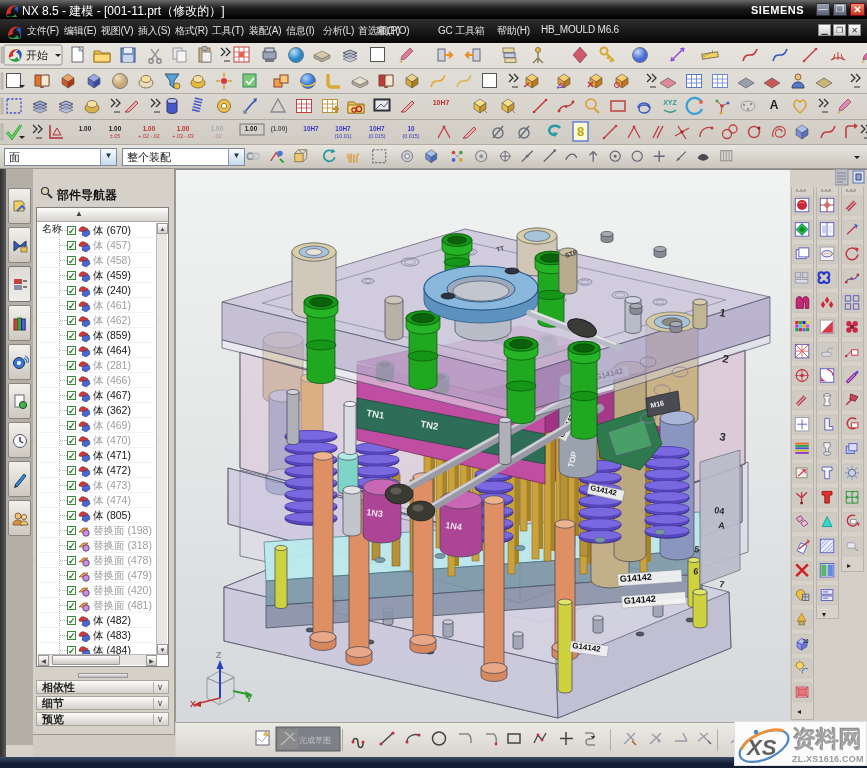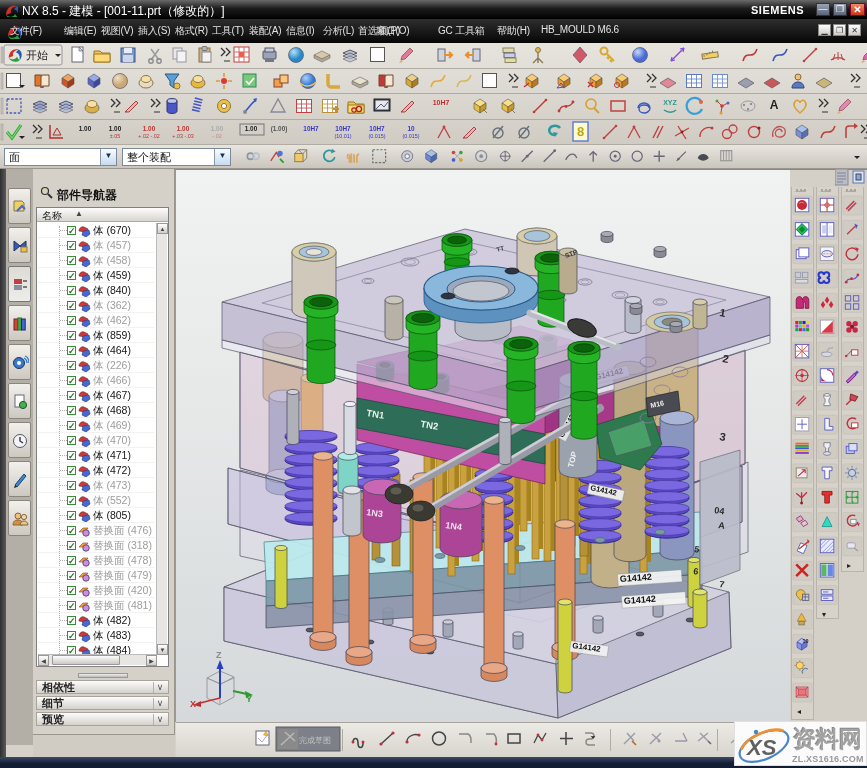--- a/index.html
+++ b/index.html
@@ -48,21 +48,21 @@
     <span class="abs" style="left:816px;top:3px;width:14px;height:13px;background:linear-gradient(#9aa4b4,#5a6478);border:1px solid #333;color:#fff;font-size:9px;text-align:center;line-height:11px">—</span>
     <span class="abs" style="left:833px;top:3px;width:14px;height:13px;background:linear-gradient(#9aa4b4,#5a6478);border:1px solid #333;color:#fff;font-size:9px;text-align:center;line-height:11px">❐</span>
     <span class="abs" style="left:850px;top:3px;width:15px;height:13px;background:linear-gradient(#f08868,#c03818);border:1px solid #802;color:#fff;font-size:10px;text-align:center;line-height:12px;font-weight:bold">✕</span>
   </div>
 <div id="menubar" class="abs">
     <svg class="abs" style="left:5px;top:4px" width="16" height="16">
       <path d="M3 13C3 6 9 2 14 4c-5 1-7 4-6 7z" fill="#d03028"></path>
       <path d="M14 4c4 2 5 8 1 12 1-5-1-8-4-9z" fill="#2858b8"></path>
       <path d="M15 16c-4 3-10 1-12-3 4 3 8 2 9-1z" fill="#28a040"></path>
     </svg>
-    <span class="mi" style="left:10px">文件(F)</span>
+    <span class="mi" style="left:27px">文件(F)</span>
     <span class="mi" style="left:64px">编辑(E)</span>
     <span class="mi" style="left:101px">视图(V)</span>
     <span class="mi" style="left:138px">插入(S)</span>
     <span class="mi" style="left:175px">格式(R)</span>
     <span class="mi" style="left:212px">工具(T)</span>
     <span class="mi" style="left:249px">装配(A)</span>
     <span class="mi" style="left:286px">信息(I)</span>
     <span class="mi" style="left:323px">分析(L)</span>
     <span class="mi" style="left:358px">首选项(P)</span>
     <span class="mi" style="left:376px">窗口(O)</span>
@@ -647,21 +647,21 @@
       <path d="M4 16V7a3 3 0 0 1 3-3h8" stroke="#c04040" stroke-width="1.6" fill="none"></path>
       <path d="M12 1l4 3-4 3z" fill="#c04040"></path>
     </g>
     <g transform="translate(858,2)">
       <path d="M3 3l4 4-4 4M8 3l4 4-4 4" stroke="#333" stroke-width="1.3" fill="none"></path>
       <path d="M6 16h6" stroke="#333"></path>
     </g>
   </svg>
 <div id="selbar" class="abs">
     <div class="combo" style="left:4px;width:113px">面<span class="da">▼</span></div>
-    <div class="combo" style="left:122px;width:109px">整个装配<span class="da">▼</span></div>
+    <div class="combo" style="left:122px;width:123px">整个装配<span class="da">▼</span></div>
     <svg class="abs" style="left:0;top:2px" width="867" height="21">
       <g transform="translate(244,0)">
         <g transform="scale(.92)">
           <circle cx="7" cy="10" r="3.4" fill="none" stroke="#8a94a4" stroke-width="1.8"></circle>
           <circle cx="13" cy="10" r="3.4" fill="none" stroke="#b8c0cc" stroke-width="1.8"></circle>
         </g>
       </g>
       <g transform="translate(268,0)">
         <g transform="scale(.92)">
           <path d="M3 15l6-9 3 5" stroke="#c04040" stroke-width="1.4" fill="none"></path>
@@ -833,21 +833,21 @@
   </div>
 <div id="panel" class="abs">
     <svg class="abs" style="left:6px;top:16px" width="14" height="14">
       <circle cx="6" cy="6" r="3.5" fill="#d8d0b8" stroke="#333" stroke-width="1.2"></circle>
       <path d="M9 9l4 4" stroke="#333" stroke-width="2"></path>
     </svg>
     <div id="ptitle" style="left:24px">部件导航器</div>
     <div id="treebox">
       <div style="position:absolute;left:22px;top:18px;height:430px;border-left:1px dotted #b0b0b0"></div>
       <div id="thead">
-        <span style="position:absolute;left:5px;top:1px">名称</span>
+        <span style="position:absolute;left:5px;top:14px">名称</span>
         <span style="position:absolute;left:38px;top:1px;font-size:8px;color:#444">▲</span>
       </div>
       <div class="trow b" style="top:15px">
         <span class="cb">✓</span>
         <svg style="position:absolute;left:40px;top:2px" width="13" height="12">
           <path d="M1 6C1 3 4 1 6 2l4 2-2 3z" fill="#d03838" stroke="#701818" stroke-width=".6"></path>
           <path d="M5 6l6-1 1 4-4 3-4-2z" fill="#4868d0" stroke="#203880" stroke-width=".6"></path>
         </svg>
         <span class="nm">体 (670)</span>
       </div>
@@ -874,86 +874,86 @@
           <path d="M5 6l6-1 1 4-4 3-4-2z" fill="#4868d0" stroke="#203880" stroke-width=".6"></path>
         </svg>
         <span class="nm">体 (459)</span>
       </div>
       <div class="trow b" style="top:75px">
         <span class="cb">✓</span>
         <svg style="position:absolute;left:40px;top:2px" width="13" height="12">
           <path d="M1 6C1 3 4 1 6 2l4 2-2 3z" fill="#d03838" stroke="#701818" stroke-width=".6"></path>
           <path d="M5 6l6-1 1 4-4 3-4-2z" fill="#4868d0" stroke="#203880" stroke-width=".6"></path>
         </svg>
-        <span class="nm">体 (840)</span>
+        <span class="nm">体 (240)</span>
       </div>
       <div class="trow g" style="top:90px">
         <span class="cb">✓</span>
         <svg style="position:absolute;left:40px;top:2px" width="13" height="12">
           <path d="M1 6C1 3 4 1 6 2l4 2-2 3z" fill="#d03838" stroke="#701818" stroke-width=".6"></path>
           <path d="M5 6l6-1 1 4-4 3-4-2z" fill="#4868d0" stroke="#203880" stroke-width=".6"></path>
         </svg>
+        <span class="nm">体 (461)</span>
+      </div>
+      <div class="trow g" style="top:105px">
+        <span class="cb">✓</span>
+        <svg style="position:absolute;left:40px;top:2px" width="13" height="12">
+          <path d="M1 6C1 3 4 1 6 2l4 2-2 3z" fill="#d03838" stroke="#701818" stroke-width=".6"></path>
+          <path d="M5 6l6-1 1 4-4 3-4-2z" fill="#4868d0" stroke="#203880" stroke-width=".6"></path>
+        </svg>
+        <span class="nm">体 (462)</span>
+      </div>
+      <div class="trow b" style="top:120px">
+        <span class="cb">✓</span>
+        <svg style="position:absolute;left:40px;top:2px" width="13" height="12">
+          <path d="M1 6C1 3 4 1 6 2l4 2-2 3z" fill="#d03838" stroke="#701818" stroke-width=".6"></path>
+          <path d="M5 6l6-1 1 4-4 3-4-2z" fill="#4868d0" stroke="#203880" stroke-width=".6"></path>
+        </svg>
+        <span class="nm">体 (859)</span>
+      </div>
+      <div class="trow b" style="top:135px">
+        <span class="cb">✓</span>
+        <svg style="position:absolute;left:40px;top:2px" width="13" height="12">
+          <path d="M1 6C1 3 4 1 6 2l4 2-2 3z" fill="#d03838" stroke="#701818" stroke-width=".6"></path>
+          <path d="M5 6l6-1 1 4-4 3-4-2z" fill="#4868d0" stroke="#203880" stroke-width=".6"></path>
+        </svg>
+        <span class="nm">体 (464)</span>
+      </div>
+      <div class="trow g" style="top:150px">
+        <span class="cb">✓</span>
+        <svg style="position:absolute;left:40px;top:2px" width="13" height="12">
+          <path d="M1 6C1 3 4 1 6 2l4 2-2 3z" fill="#d03838" stroke="#701818" stroke-width=".6"></path>
+          <path d="M5 6l6-1 1 4-4 3-4-2z" fill="#4868d0" stroke="#203880" stroke-width=".6"></path>
+        </svg>
+        <span class="nm">体 (281)</span>
+      </div>
+      <div class="trow g" style="top:165px">
+        <span class="cb">✓</span>
+        <svg style="position:absolute;left:40px;top:2px" width="13" height="12">
+          <path d="M1 6C1 3 4 1 6 2l4 2-2 3z" fill="#d03838" stroke="#701818" stroke-width=".6"></path>
+          <path d="M5 6l6-1 1 4-4 3-4-2z" fill="#4868d0" stroke="#203880" stroke-width=".6"></path>
+        </svg>
+        <span class="nm">体 (466)</span>
+      </div>
+      <div class="trow b" style="top:180px">
+        <span class="cb">✓</span>
+        <svg style="position:absolute;left:40px;top:2px" width="13" height="12">
+          <path d="M1 6C1 3 4 1 6 2l4 2-2 3z" fill="#d03838" stroke="#701818" stroke-width=".6"></path>
+          <path d="M5 6l6-1 1 4-4 3-4-2z" fill="#4868d0" stroke="#203880" stroke-width=".6"></path>
+        </svg>
+        <span class="nm">体 (467)</span>
+      </div>
+      <div class="trow b" style="top:195px">
+        <span class="cb">✓</span>
+        <svg style="position:absolute;left:40px;top:2px" width="13" height="12">
+          <path d="M1 6C1 3 4 1 6 2l4 2-2 3z" fill="#d03838" stroke="#701818" stroke-width=".6"></path>
+          <path d="M5 6l6-1 1 4-4 3-4-2z" fill="#4868d0" stroke="#203880" stroke-width=".6"></path>
+        </svg>
         <span class="nm">体 (362)</span>
       </div>
-      <div class="trow g" style="top:105px">
-        <span class="cb">✓</span>
-        <svg style="position:absolute;left:40px;top:2px" width="13" height="12">
-          <path d="M1 6C1 3 4 1 6 2l4 2-2 3z" fill="#d03838" stroke="#701818" stroke-width=".6"></path>
-          <path d="M5 6l6-1 1 4-4 3-4-2z" fill="#4868d0" stroke="#203880" stroke-width=".6"></path>
-        </svg>
-        <span class="nm">体 (462)</span>
-      </div>
-      <div class="trow b" style="top:120px">
-        <span class="cb">✓</span>
-        <svg style="position:absolute;left:40px;top:2px" width="13" height="12">
-          <path d="M1 6C1 3 4 1 6 2l4 2-2 3z" fill="#d03838" stroke="#701818" stroke-width=".6"></path>
-          <path d="M5 6l6-1 1 4-4 3-4-2z" fill="#4868d0" stroke="#203880" stroke-width=".6"></path>
-        </svg>
-        <span class="nm">体 (859)</span>
-      </div>
-      <div class="trow b" style="top:135px">
-        <span class="cb">✓</span>
-        <svg style="position:absolute;left:40px;top:2px" width="13" height="12">
-          <path d="M1 6C1 3 4 1 6 2l4 2-2 3z" fill="#d03838" stroke="#701818" stroke-width=".6"></path>
-          <path d="M5 6l6-1 1 4-4 3-4-2z" fill="#4868d0" stroke="#203880" stroke-width=".6"></path>
-        </svg>
-        <span class="nm">体 (464)</span>
-      </div>
-      <div class="trow g" style="top:150px">
-        <span class="cb">✓</span>
-        <svg style="position:absolute;left:40px;top:2px" width="13" height="12">
-          <path d="M1 6C1 3 4 1 6 2l4 2-2 3z" fill="#d03838" stroke="#701818" stroke-width=".6"></path>
-          <path d="M5 6l6-1 1 4-4 3-4-2z" fill="#4868d0" stroke="#203880" stroke-width=".6"></path>
-        </svg>
-        <span class="nm">体 (226)</span>
-      </div>
-      <div class="trow g" style="top:165px">
-        <span class="cb">✓</span>
-        <svg style="position:absolute;left:40px;top:2px" width="13" height="12">
-          <path d="M1 6C1 3 4 1 6 2l4 2-2 3z" fill="#d03838" stroke="#701818" stroke-width=".6"></path>
-          <path d="M5 6l6-1 1 4-4 3-4-2z" fill="#4868d0" stroke="#203880" stroke-width=".6"></path>
-        </svg>
-        <span class="nm">体 (466)</span>
-      </div>
-      <div class="trow b" style="top:180px">
-        <span class="cb">✓</span>
-        <svg style="position:absolute;left:40px;top:2px" width="13" height="12">
-          <path d="M1 6C1 3 4 1 6 2l4 2-2 3z" fill="#d03838" stroke="#701818" stroke-width=".6"></path>
-          <path d="M5 6l6-1 1 4-4 3-4-2z" fill="#4868d0" stroke="#203880" stroke-width=".6"></path>
-        </svg>
-        <span class="nm">体 (467)</span>
-      </div>
-      <div class="trow b" style="top:195px">
-        <span class="cb">✓</span>
-        <svg style="position:absolute;left:40px;top:2px" width="13" height="12">
-          <path d="M1 6C1 3 4 1 6 2l4 2-2 3z" fill="#d03838" stroke="#701818" stroke-width=".6"></path>
-          <path d="M5 6l6-1 1 4-4 3-4-2z" fill="#4868d0" stroke="#203880" stroke-width=".6"></path>
-        </svg>
-        <span class="nm">体 (468)</span>
-      </div>
       <div class="trow g" style="top:210px">
         <span class="cb">✓</span>
         <svg style="position:absolute;left:40px;top:2px" width="13" height="12">
           <path d="M1 6C1 3 4 1 6 2l4 2-2 3z" fill="#d03838" stroke="#701818" stroke-width=".6"></path>
           <path d="M5 6l6-1 1 4-4 3-4-2z" fill="#4868d0" stroke="#203880" stroke-width=".6"></path>
         </svg>
         <span class="nm">体 (469)</span>
       </div>
       <div class="trow g" style="top:225px">
         <span class="cb">✓</span>
@@ -986,37 +986,37 @@
           <path d="M5 6l6-1 1 4-4 3-4-2z" fill="#4868d0" stroke="#203880" stroke-width=".6"></path>
         </svg>
         <span class="nm">体 (473)</span>
       </div>
       <div class="trow g" style="top:285px">
         <span class="cb">✓</span>
         <svg style="position:absolute;left:40px;top:2px" width="13" height="12">
           <path d="M1 6C1 3 4 1 6 2l4 2-2 3z" fill="#d03838" stroke="#701818" stroke-width=".6"></path>
           <path d="M5 6l6-1 1 4-4 3-4-2z" fill="#4868d0" stroke="#203880" stroke-width=".6"></path>
         </svg>
-        <span class="nm">体 (552)</span>
+        <span class="nm">体 (474)</span>
       </div>
       <div class="trow b" style="top:300px">
         <span class="cb">✓</span>
         <svg style="position:absolute;left:40px;top:2px" width="13" height="12">
           <path d="M1 6C1 3 4 1 6 2l4 2-2 3z" fill="#d03838" stroke="#701818" stroke-width=".6"></path>
           <path d="M5 6l6-1 1 4-4 3-4-2z" fill="#4868d0" stroke="#203880" stroke-width=".6"></path>
         </svg>
         <span class="nm">体 (805)</span>
       </div>
       <div class="trow g" style="top:315px">
         <span class="cb">✓</span>
         <svg style="position:absolute;left:40px;top:2px" width="13" height="12">
           <path d="M1 7l4-4h5l-3 4z" fill="#f0a030" stroke="#843" stroke-width=".6"></path>
           <circle cx="8" cy="8" r="3.2" fill="#c890d8" stroke="#648"></circle>
         </svg>
-        <span class="nm">替换面 (476)</span>
+        <span class="nm">替换面 (198)</span>
       </div>
       <div class="trow g" style="top:330px">
         <span class="cb">✓</span>
         <svg style="position:absolute;left:40px;top:2px" width="13" height="12">
           <path d="M1 7l4-4h5l-3 4z" fill="#f0a030" stroke="#843" stroke-width=".6"></path>
           <circle cx="8" cy="8" r="3.2" fill="#c890d8" stroke="#648"></circle>
         </svg>
         <span class="nm">替换面 (318)</span>
       </div>
       <div class="trow g" style="top:345px">

